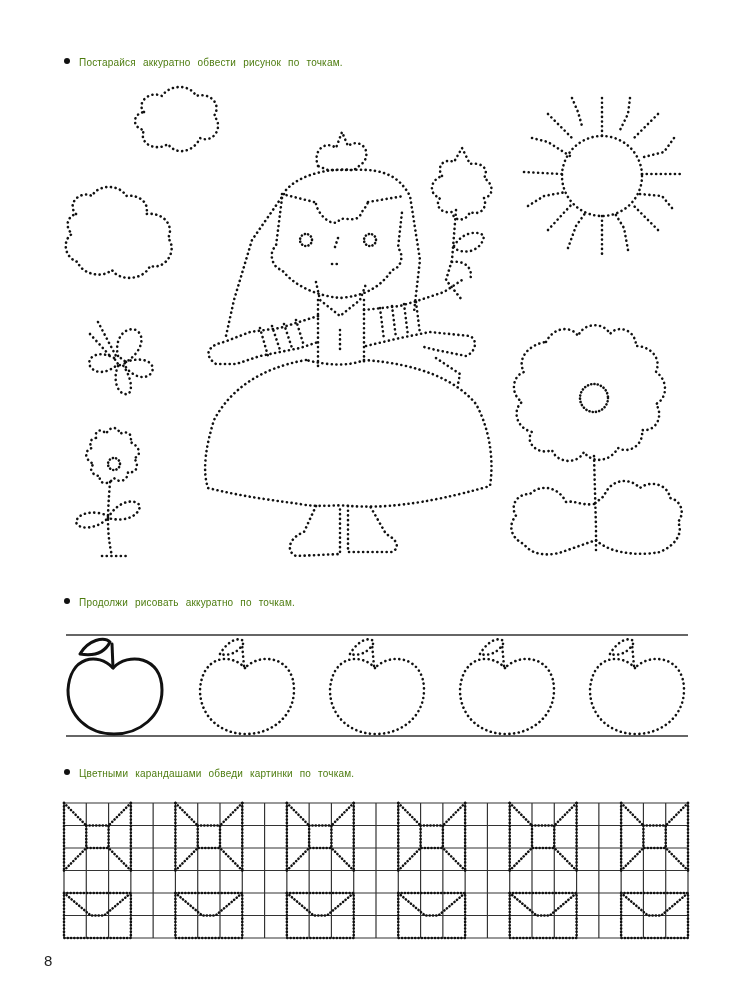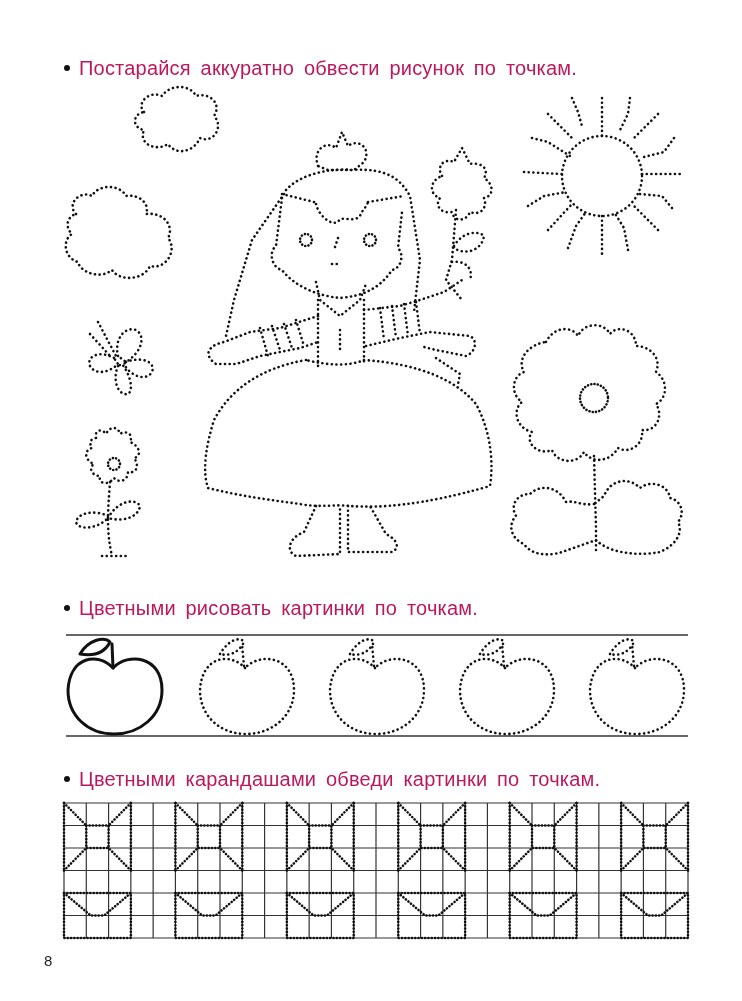--- a/index.html
+++ b/index.html
@@ -1,30 +1,30 @@
 <!DOCTYPE html>
 <html><head>
 <meta charset="utf-8">
 <style>
   html, body { margin:0; padding:0; background:#ffffff; }
   body { width:742px; height:1001px; position:relative; overflow:hidden; font-family:"Liberation Sans", "DejaVu Sans", sans-serif; color:#111; }
-  .instr { position:absolute; left:64px; font-size:20px; letter-spacing:0.2px; word-spacing:4px; color:#be185d; white-space:nowrap; }
+  .instr { position:absolute; left:64px; font-size:10px; letter-spacing:0.2px; word-spacing:4px; color:#4d7c0f; white-space:nowrap; }
   .instr .bullet { display:inline-block; width:6px; height:6px; border-radius:50%; background:#111; margin-right:9px; vertical-align:middle; position:relative; top:-2px; }
   svg { position:absolute; left:0; top:0; }
   .page-num { position:absolute; left:44px; top:952px; font-size:15px; color:#222; }
 </style>
 </head>
 <body>
 
 <div class="instr" style="top:57px;">
   <span class="bullet"></span><span>Постарайся аккуратно обвести рисунок по точкам.</span>
 </div>
 
 <div class="instr" style="top:597px;">
-  <span class="bullet"></span><span>Цветными рисовать картинки по точкам.</span>
+  <span class="bullet"></span><span>Продолжи рисовать аккуратно по точкам.</span>
 </div>
 
 <div class="instr" style="top:768px;">
   <span class="bullet"></span><span>Цветными карандашами обведи картинки по точкам.</span>
 </div>
 
 <svg width="742" height="1001" viewBox="0 0 742 1001">
   <defs>
     <style>
       .dot { fill:none; stroke:#111; stroke-width:2.6; stroke-dasharray:0.1 4.6; stroke-linecap:round; stroke-linejoin:round; }

